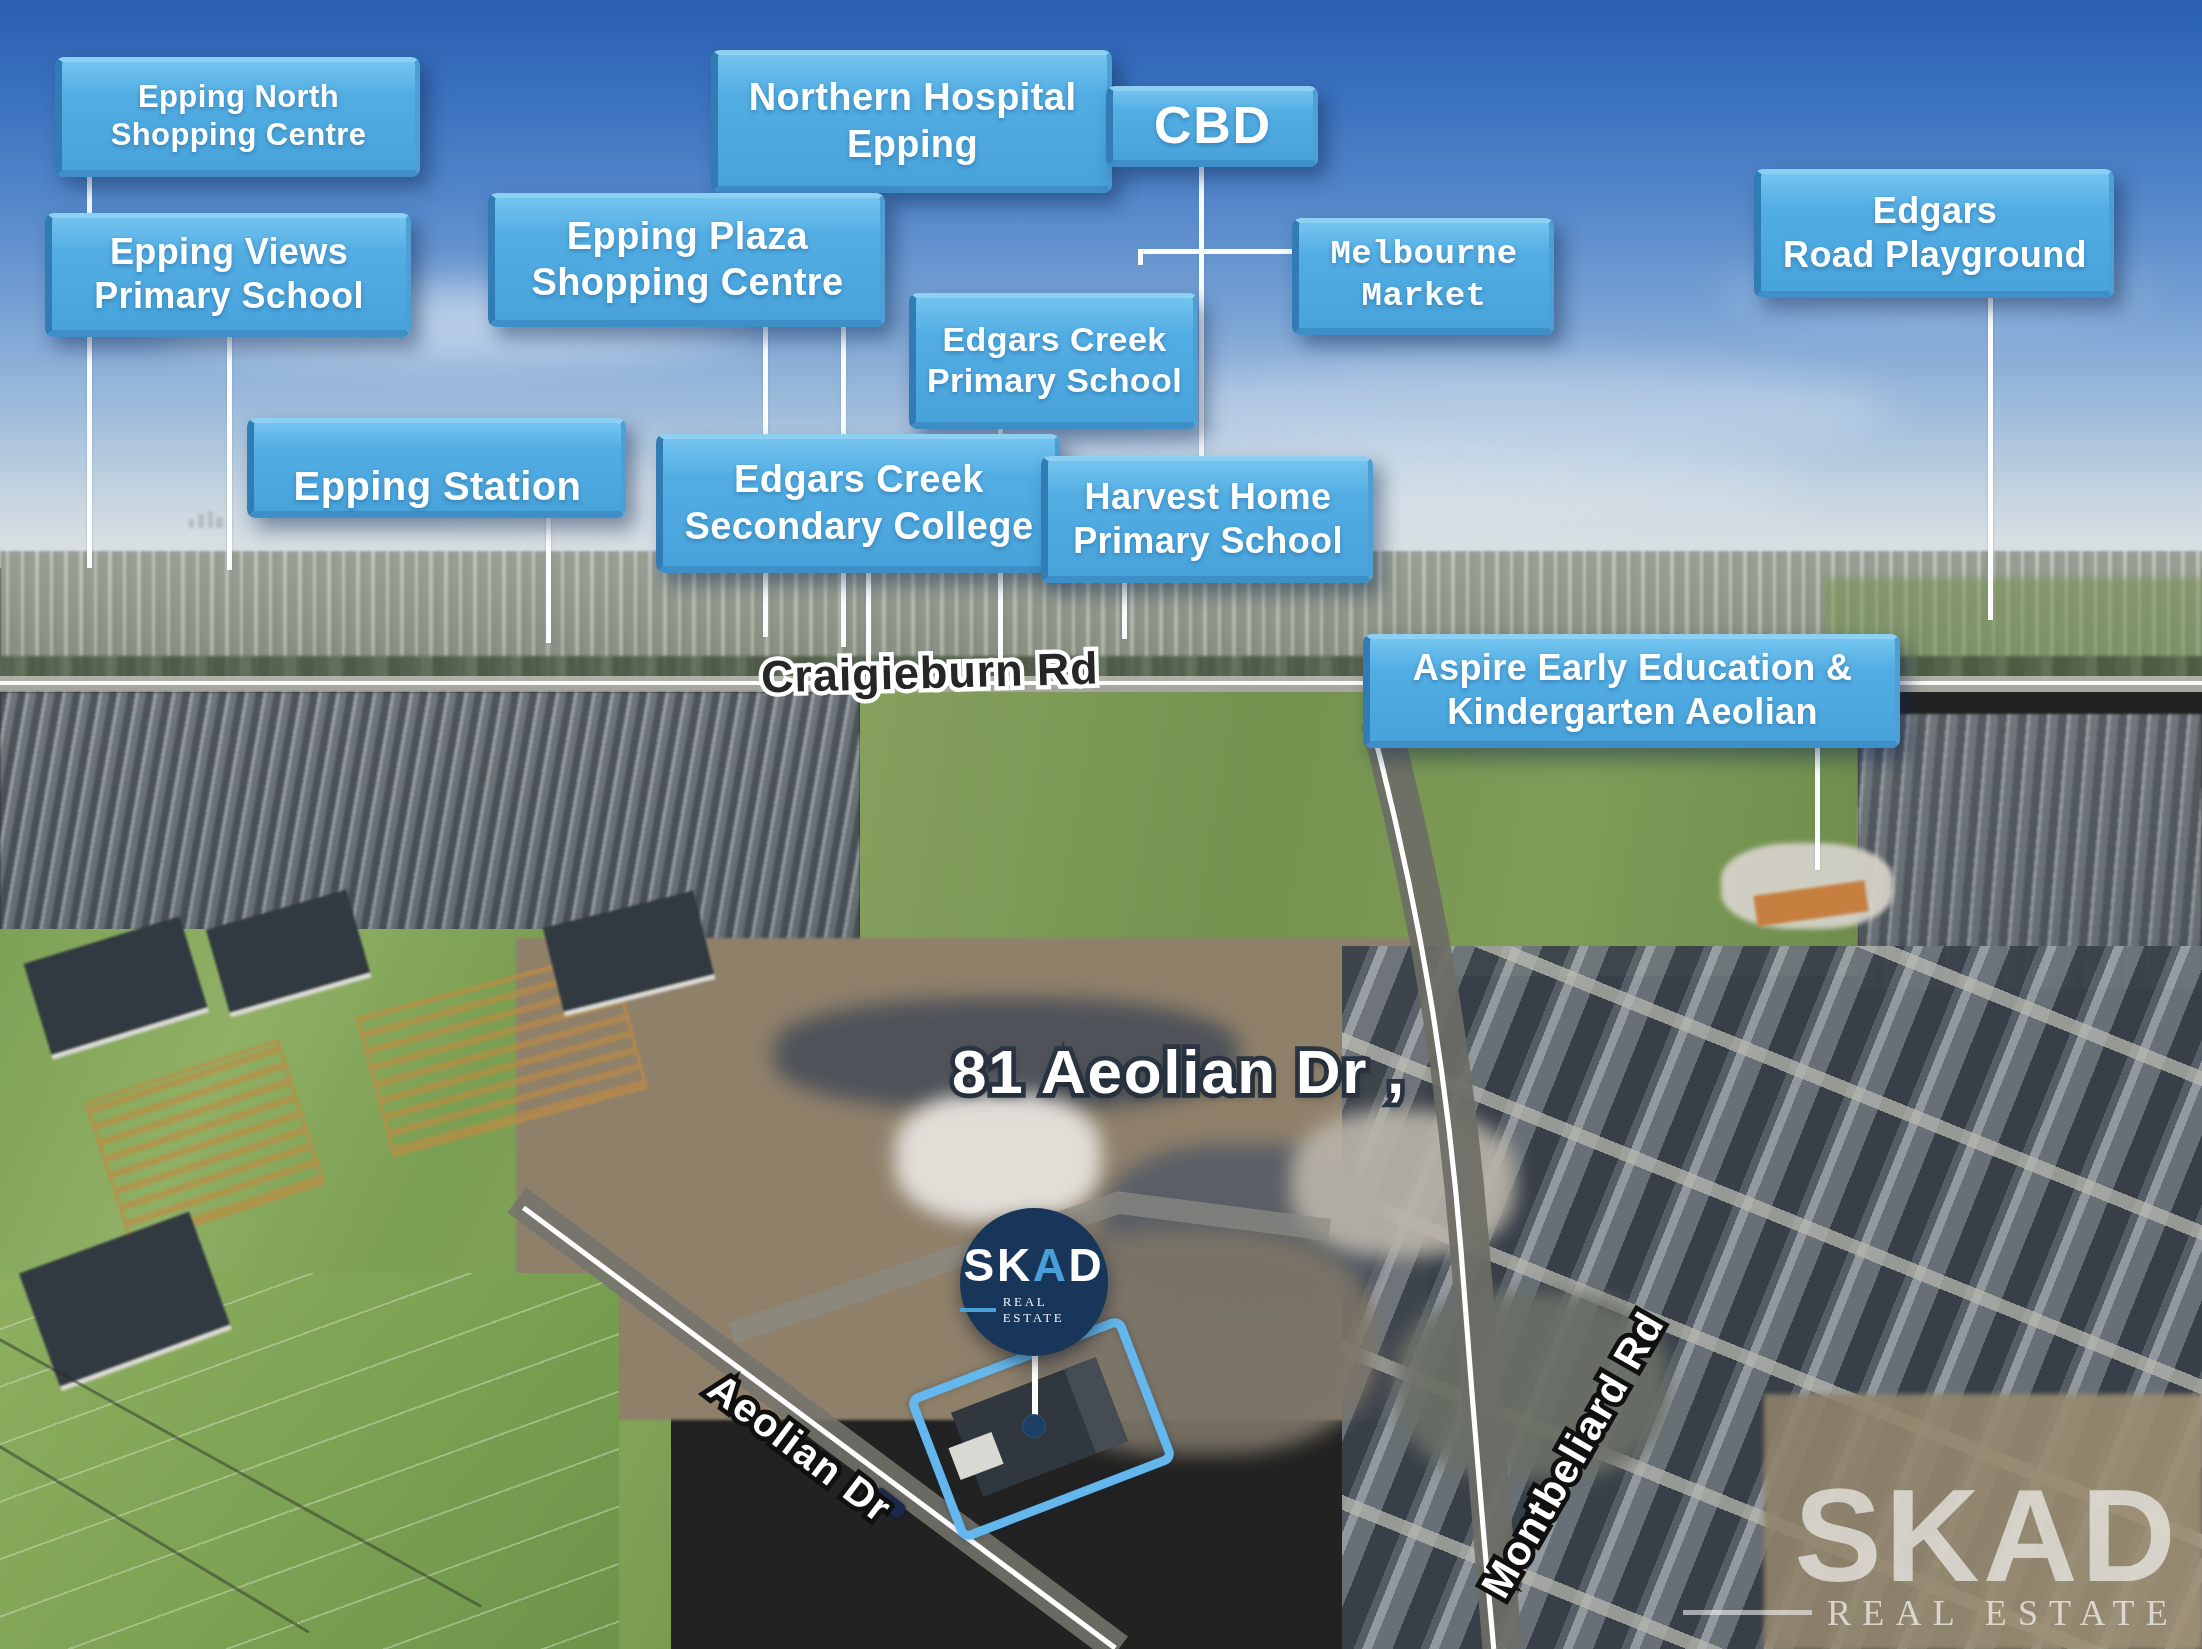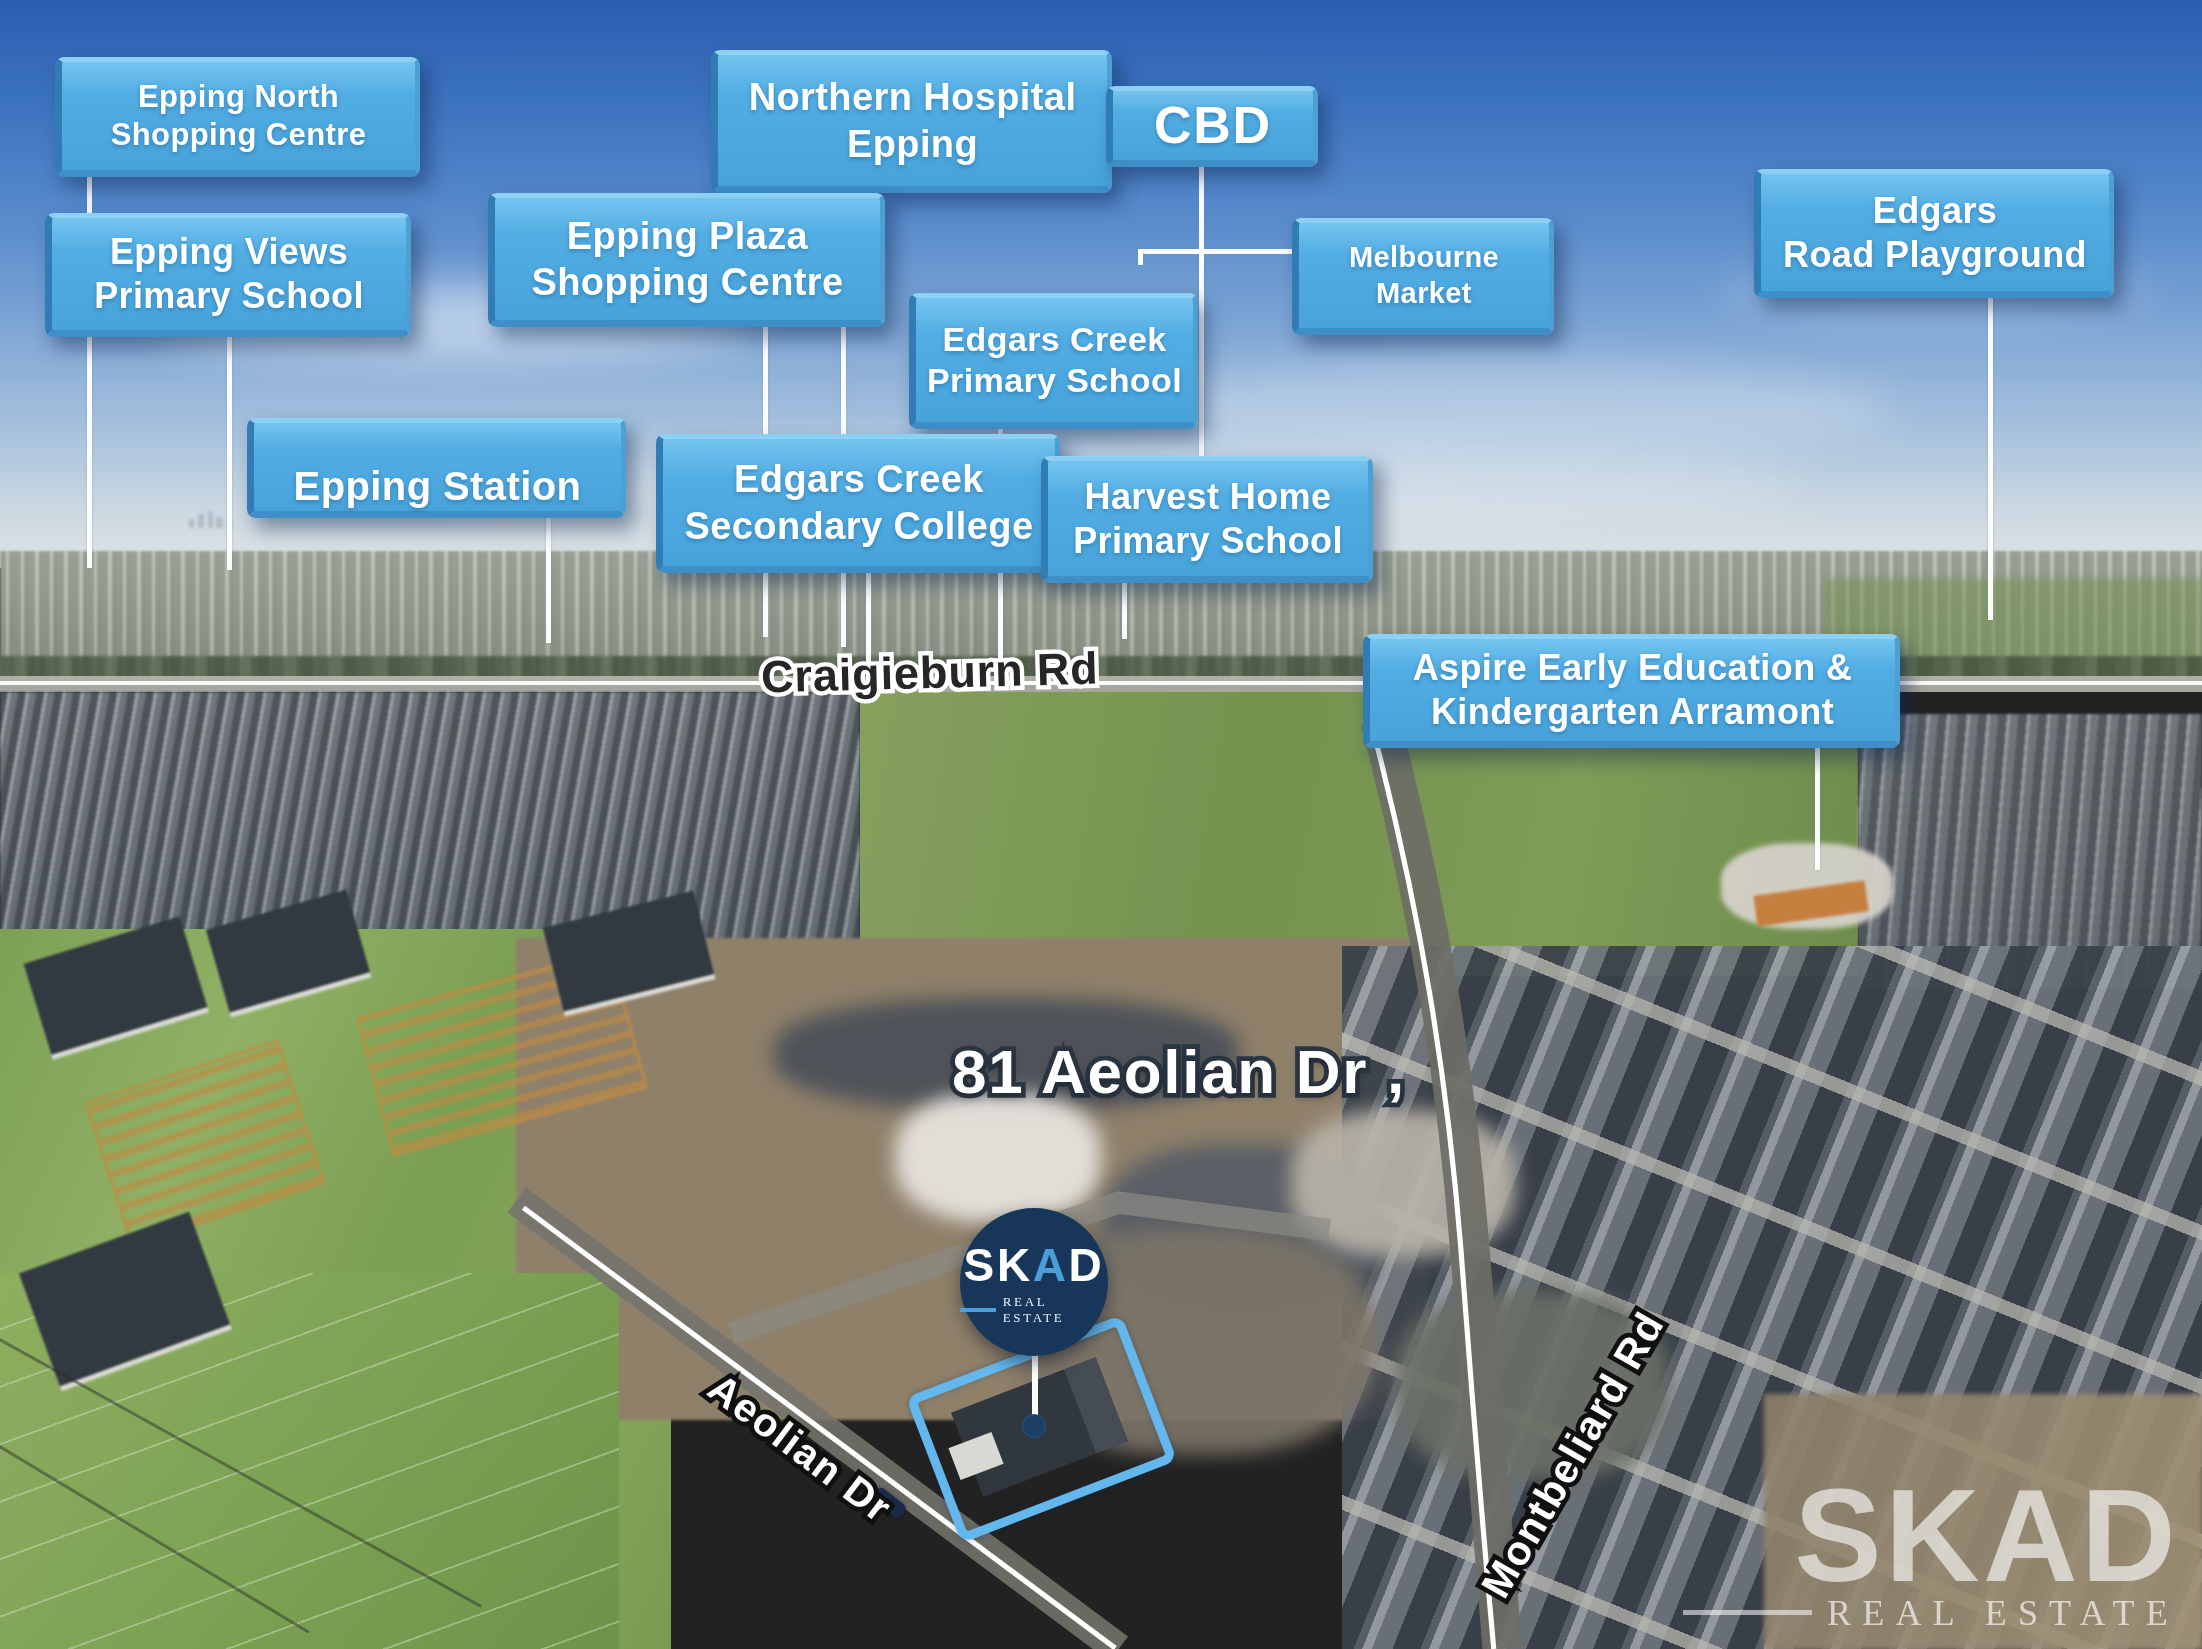--- a/index.html
+++ b/index.html
@@ -251,21 +251,21 @@
     <span>Northern Hospital</span>
     <span>Epping</span>
   </div>
   <div class="sign" style="left:488px;top:193px;width:385px;height:122px;font-size:38px;">
     <span>Epping Plaza</span>
     <span>Shopping Centre</span>
   </div>
   <div class="sign" style="left:1106px;top:86px;width:200px;height:69px;font-size:52px;letter-spacing:1.7px;">
     <span>CBD</span>
   </div>
-  <div class="sign" style="left:1292px;top:218px;width:250px;height:105px;font-size:29px;">
+  <div class="sign" style="left:1292px;top:218px;width:250px;height:105px;font-size:34px;font-family:Liberation Mono, monospace;">
     <span>Melbourne</span>
     <span>Market</span>
   </div>
   <div class="sign" style="left:909px;top:293px;width:277px;height:124px;font-size:34px;">
     <span>Edgars Creek</span>
     <span>Primary School</span>
   </div>
   <div class="sign" style="left:247px;top:418px;width:367px;height:88px;font-size:40px;justify-content:flex-end;">
     <span>Epping Station</span>
   </div>
@@ -276,21 +276,21 @@
   <div class="sign" style="left:1041px;top:456px;width:320px;height:115px;font-size:36px;">
     <span>Harvest Home</span>
     <span>Primary School</span>
   </div>
   <div class="sign" style="left:1754px;top:169px;width:348px;height:117px;font-size:36px;">
     <span>Edgars</span>
     <span>Road Playground</span>
   </div>
   <div class="sign" style="left:1363px;top:634px;width:525px;height:102px;font-size:36px;">
     <span>Aspire Early Education &amp;</span>
-    <span>Kindergarten Arramont</span>
+    <span>Kindergarten Aeolian</span>
   </div>
 
   <div id="craigieburn-label" class="road-label">Craigieburn Rd</div>
   <div id="aeolian-label" class="road-label">Aeolian Dr</div>
   <div id="montbeliard-label" class="road-label">Montbeliard Rd</div>
 
   <div id="title">
     <div id="address-line">81 Aeolian Dr ,</div>
   </div>
 

